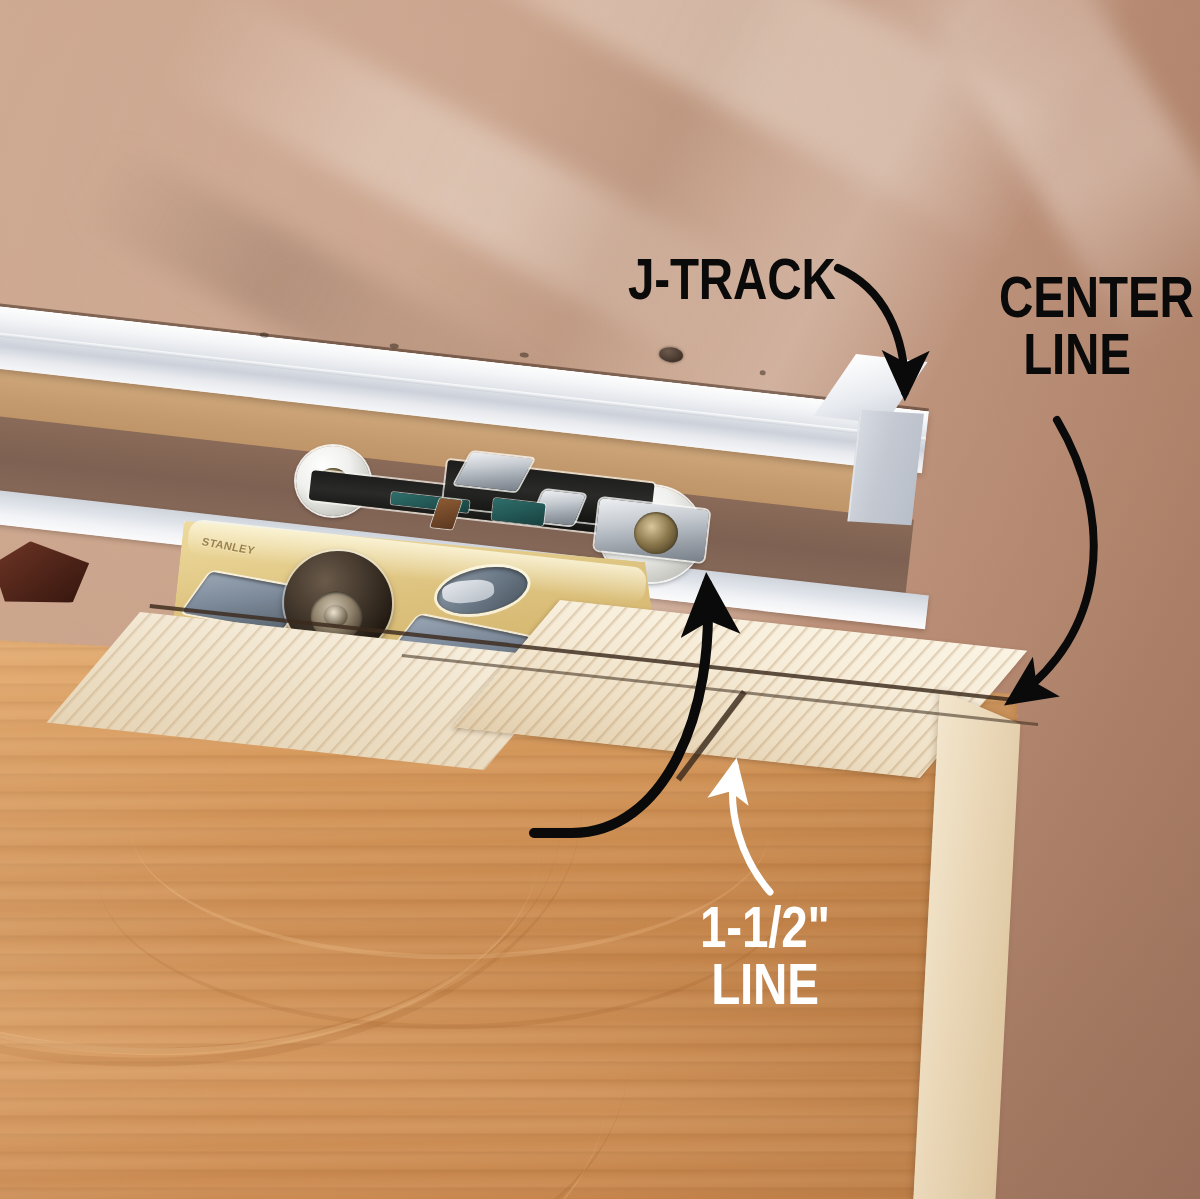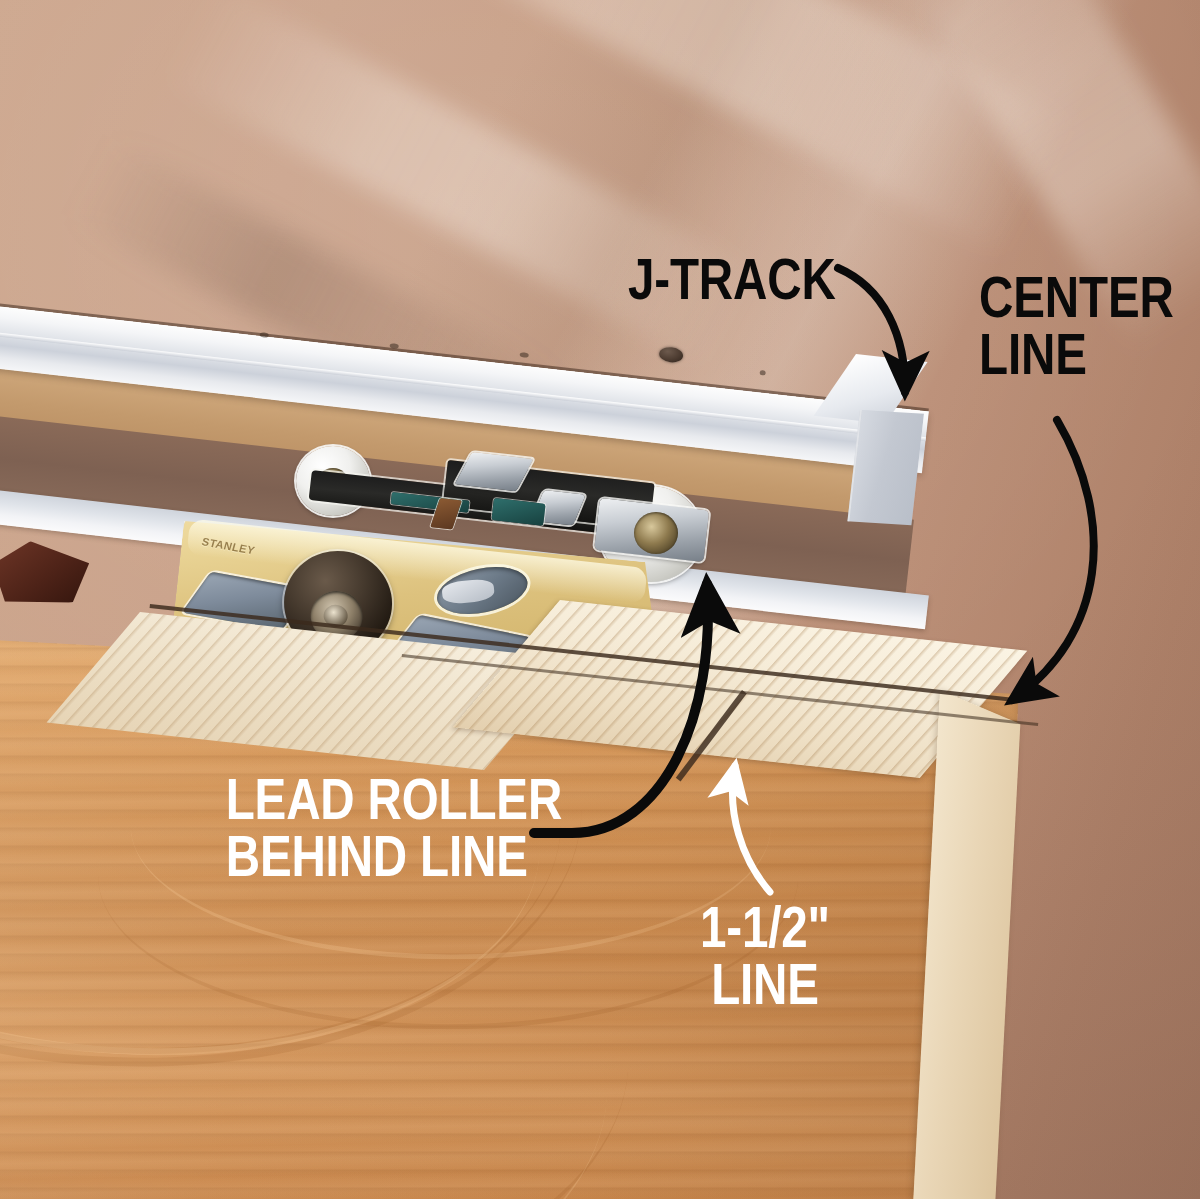--- a/index.html
+++ b/index.html
@@ -383,28 +383,24 @@
 
     <path d="M1057,420 C1116,520 1106,636 1012,700" fill="none" stroke="#0a0a0a" stroke-width="8" stroke-linecap="round" marker-end="url(#ah-black)"></path>
 
     <path d="M534,833 L572,833 C664,833 716,714 707,584" fill="none" stroke="#0a0a0a" stroke-width="10" stroke-linecap="round" marker-end="url(#ah-black)"></path>
 
     <path d="M770,892 C742,860 726,812 735,766" fill="none" stroke="#ffffff" stroke-width="7" stroke-linecap="round" marker-end="url(#ah-white)"></path>
   </svg>
 
   <div class="lbl black" style="left:628px;top:252px;font-size:58px;">J-TRACK</div>
 
-  <div style="position:absolute;left:962px;top:270px;width:190px;text-align:left;">
+  <div style="position:absolute;left:982px;top:270px;width:190px;text-align:center;">
     <div class="lbl black ctr" style="position:relative;left:0;top:0;font-size:58px;display:block;">CENTER</div>
     <div class="lbl black ctr" style="position:relative;left:0;top:0;margin-top:2px;font-size:58px;display:block;">LINE</div>
   </div>
 
-  <div style="position:absolute;left:196px;top:772px;width:330px;text-align:center;">
-    <div class="lbl white ctr" style="position:relative;font-size:58px;display:block;">LEAD ROLLER</div>
-    <div class="lbl white ctr" style="position:relative;margin-top:2px;font-size:58px;display:block;">BEHIND LINE</div>
-  </div>
 
   <div style="position:absolute;left:680px;top:900px;width:170px;text-align:center;">
     <div class="lbl white ctr" style="position:relative;font-size:58px;display:block;">1-1/2"</div>
     <div class="lbl white ctr" style="position:relative;margin-top:2px;font-size:58px;display:block;">LINE</div>
   </div>
 
 </div>
 
 </body></html>

